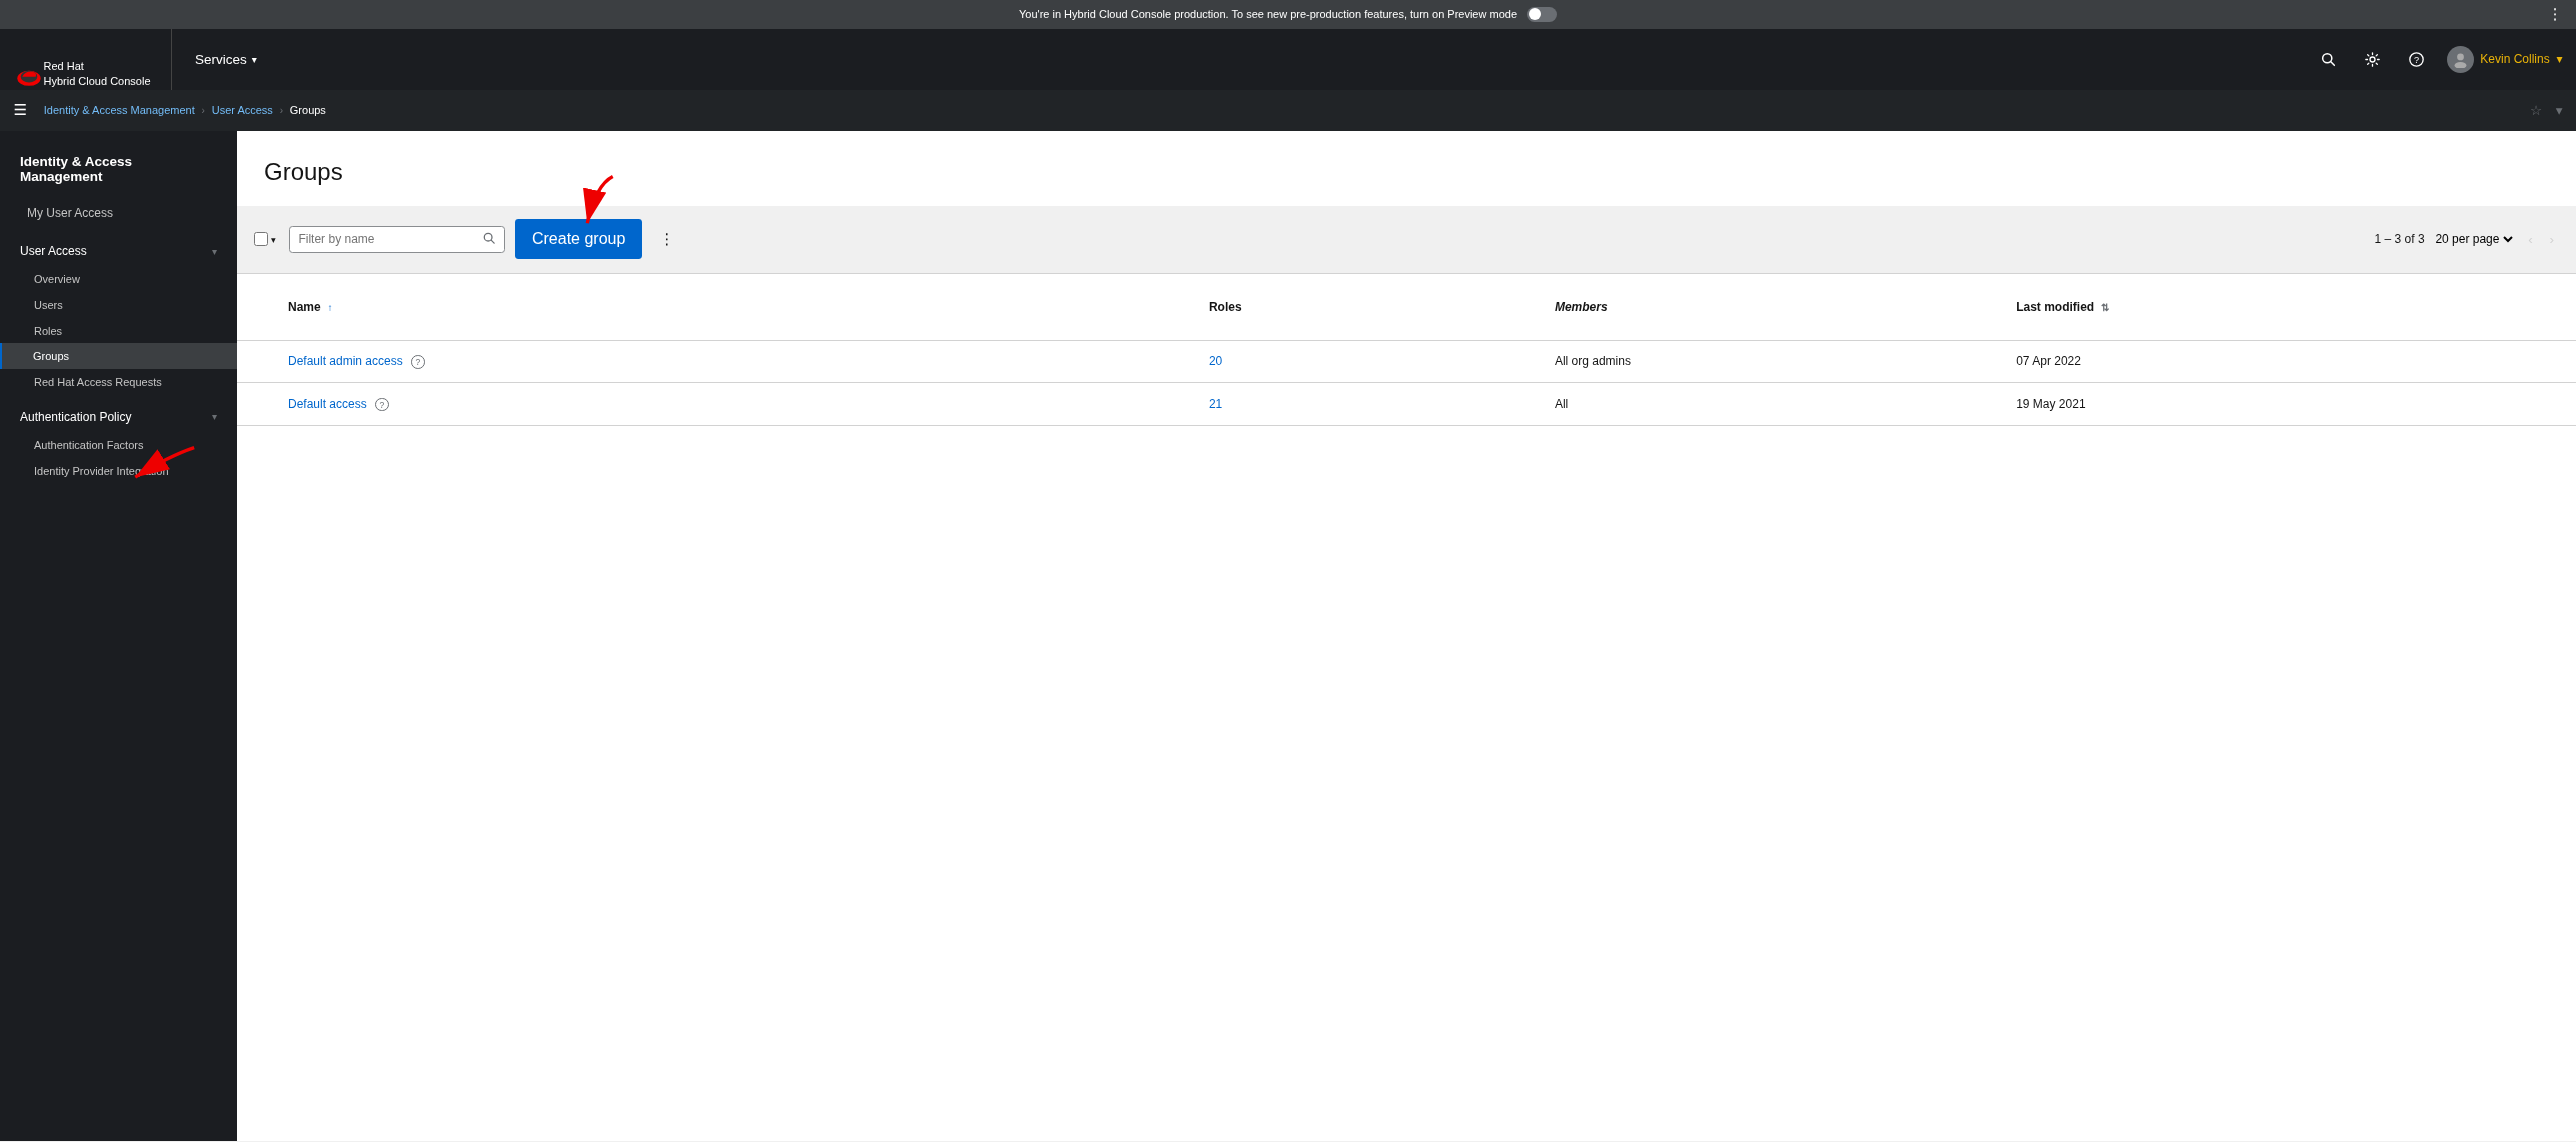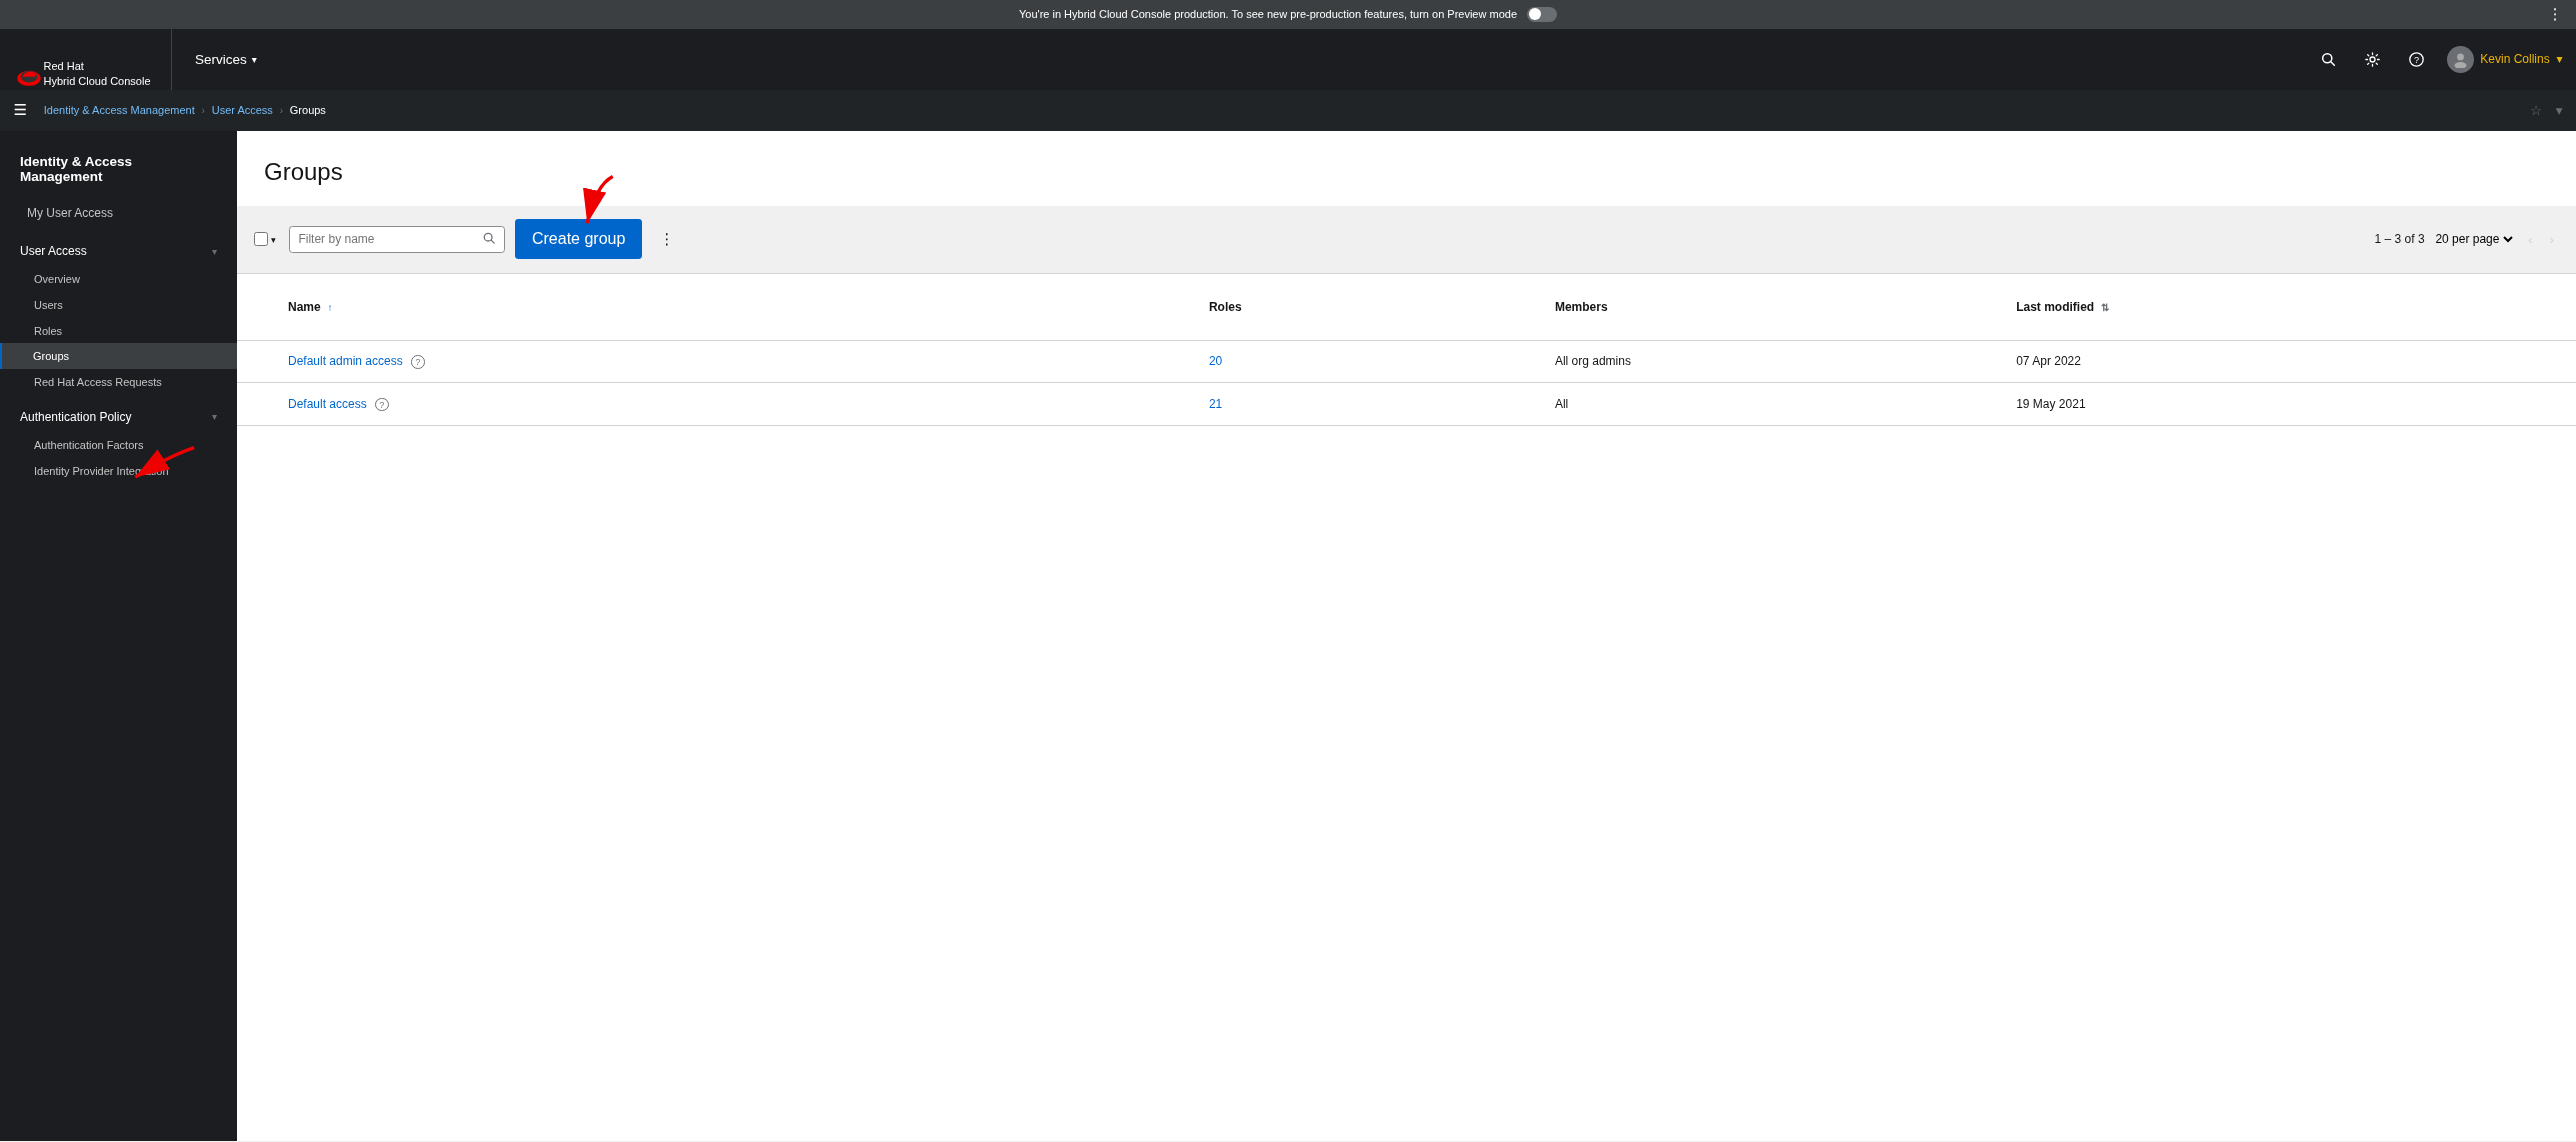--- a/index.html
+++ b/index.html
@@ -355,21 +355,21 @@
       background: transparent;
       border: none;
       font-size: 15px;
       color: #6a6e73;
       cursor: pointer;
       padding: 3.4px 6.8px;
     }
     .checkbox-col { width: 41px; }
     .name-th { width: 40%; }
     .roles-th { width: 15%; }
-    .members-th { width: 20%; }
+    .members-th { width: 20%; font-style: italic; }
     .lastmod-th { width: 20%; margin-top: 36px; }
     .action-th { width: 5%; }
 
     
     ::-webkit-scrollbar { width: 6.8px; }
     ::-webkit-scrollbar-track { background: #f0f0f0; }
     ::-webkit-scrollbar-thumb { background: #c5c5c5; border-radius: 3.4px; }
   </style>
 </head>
 <body>

